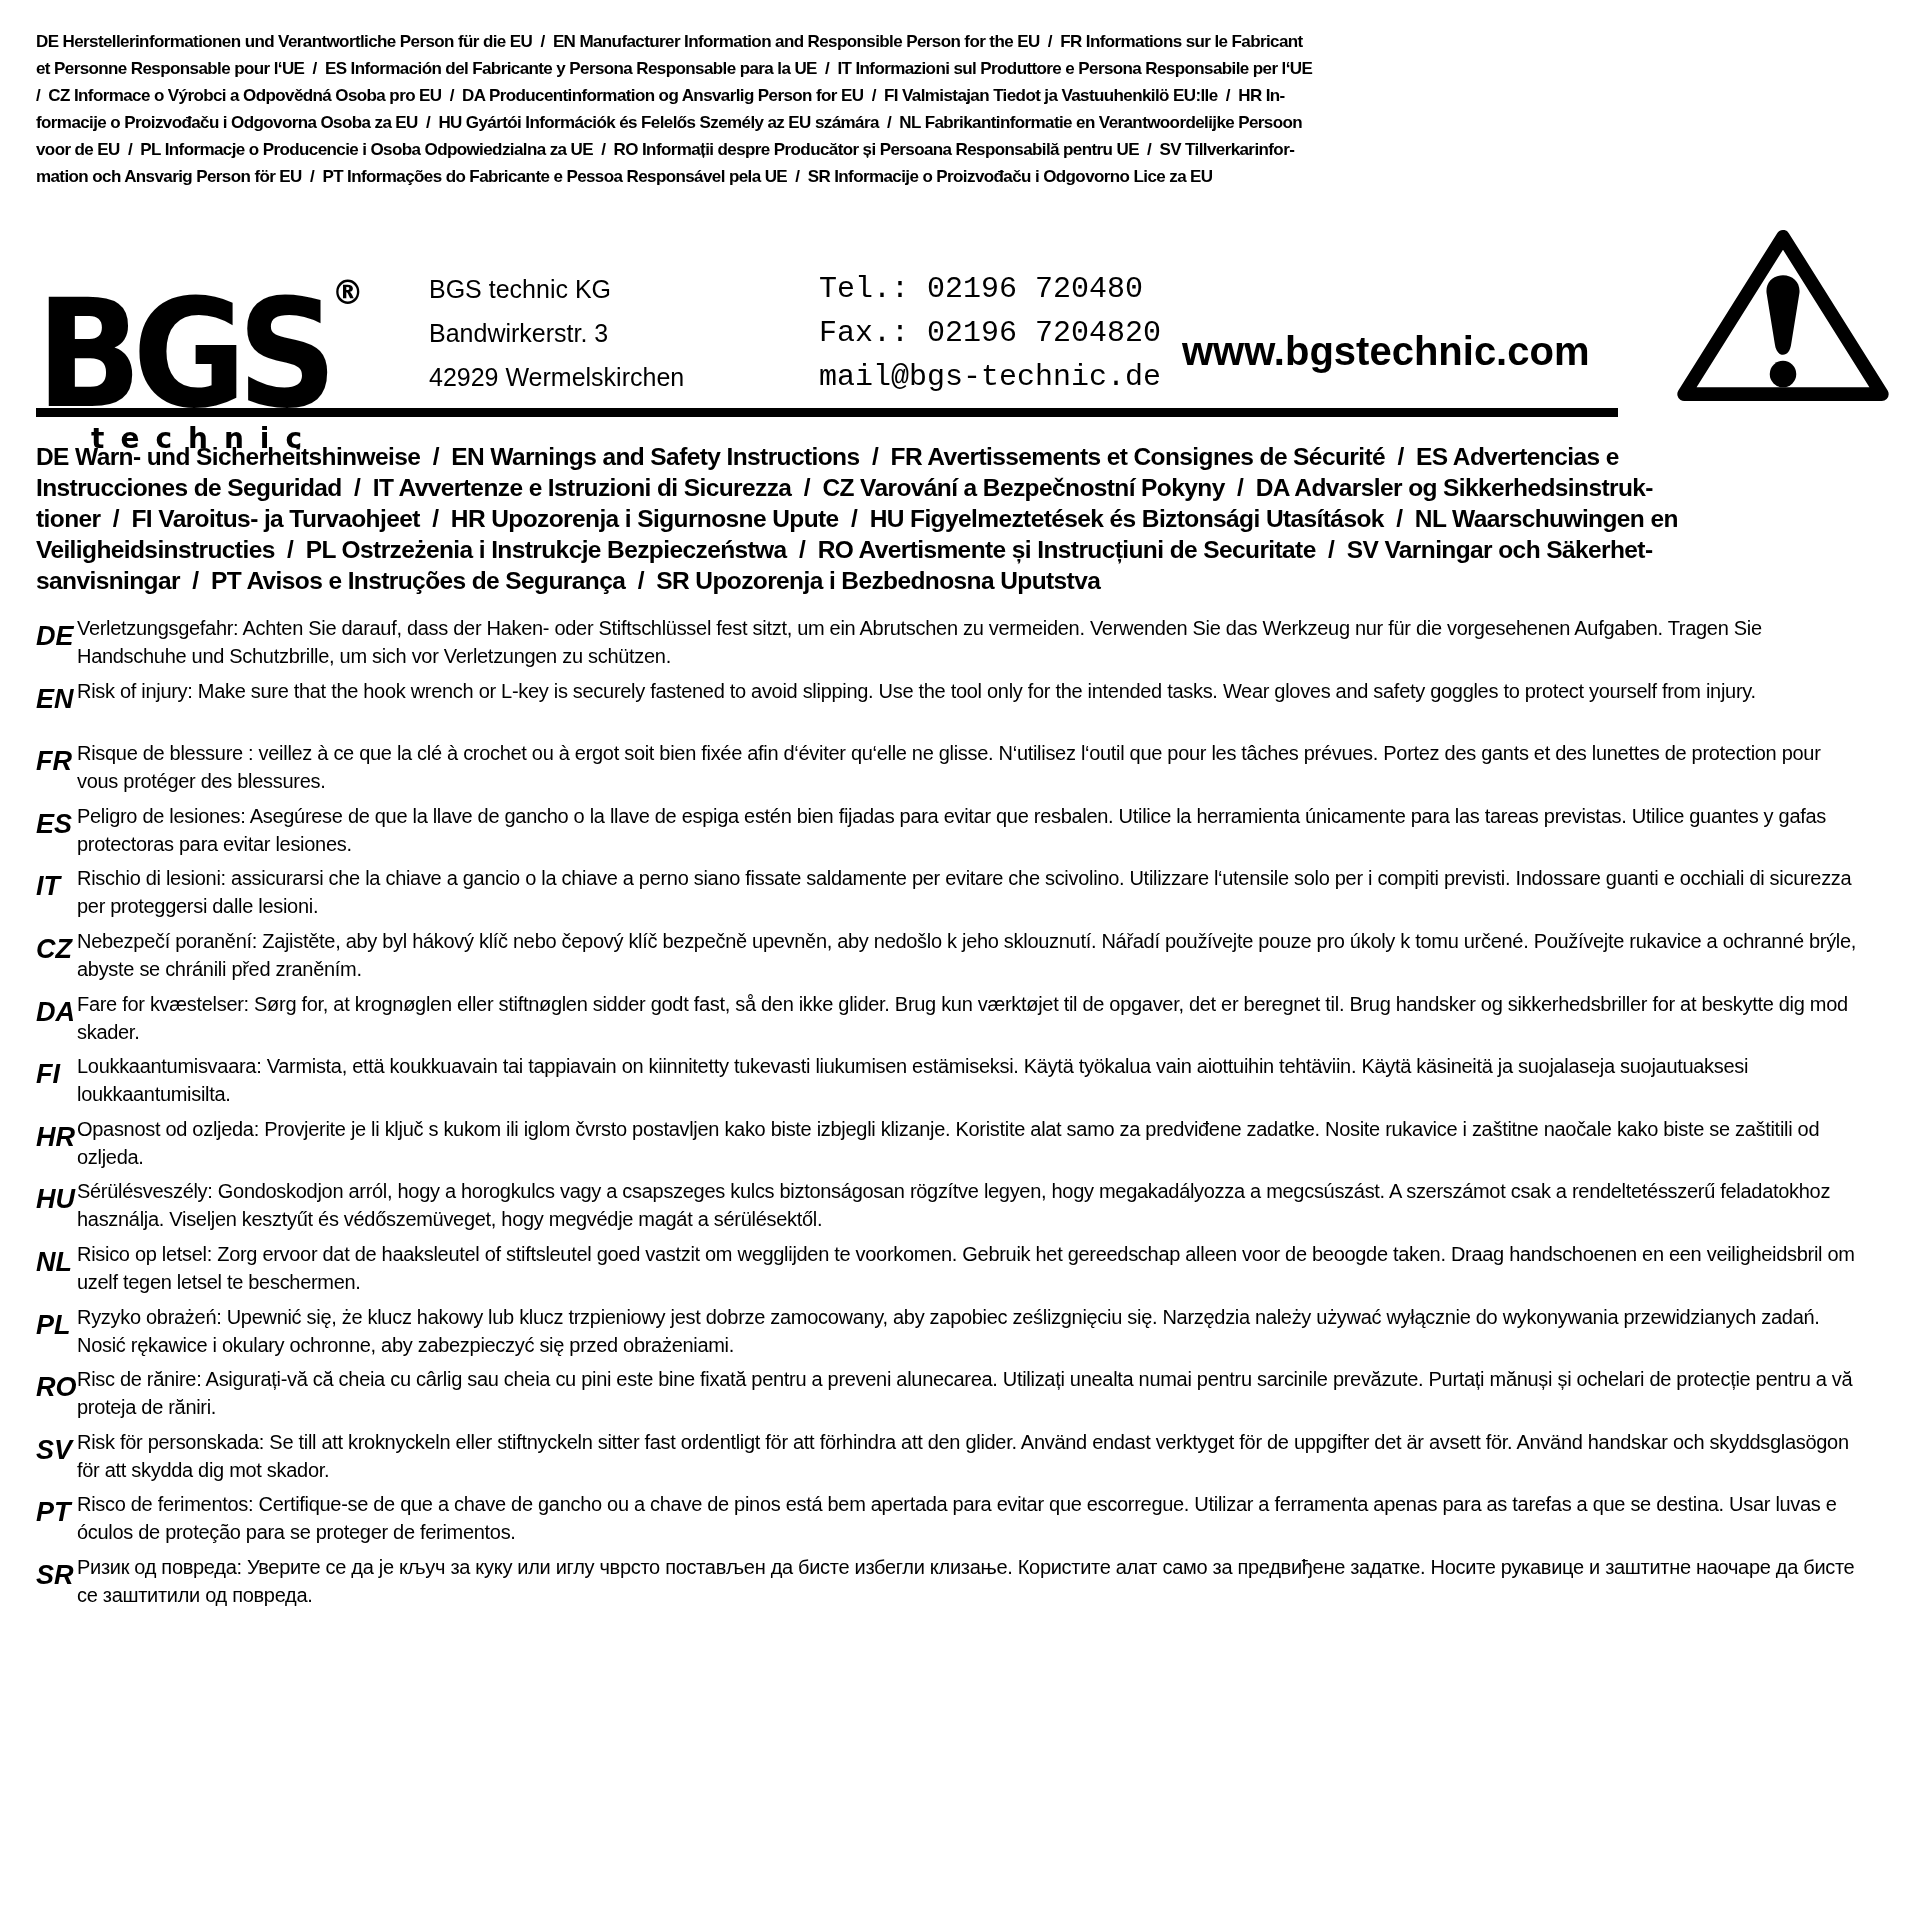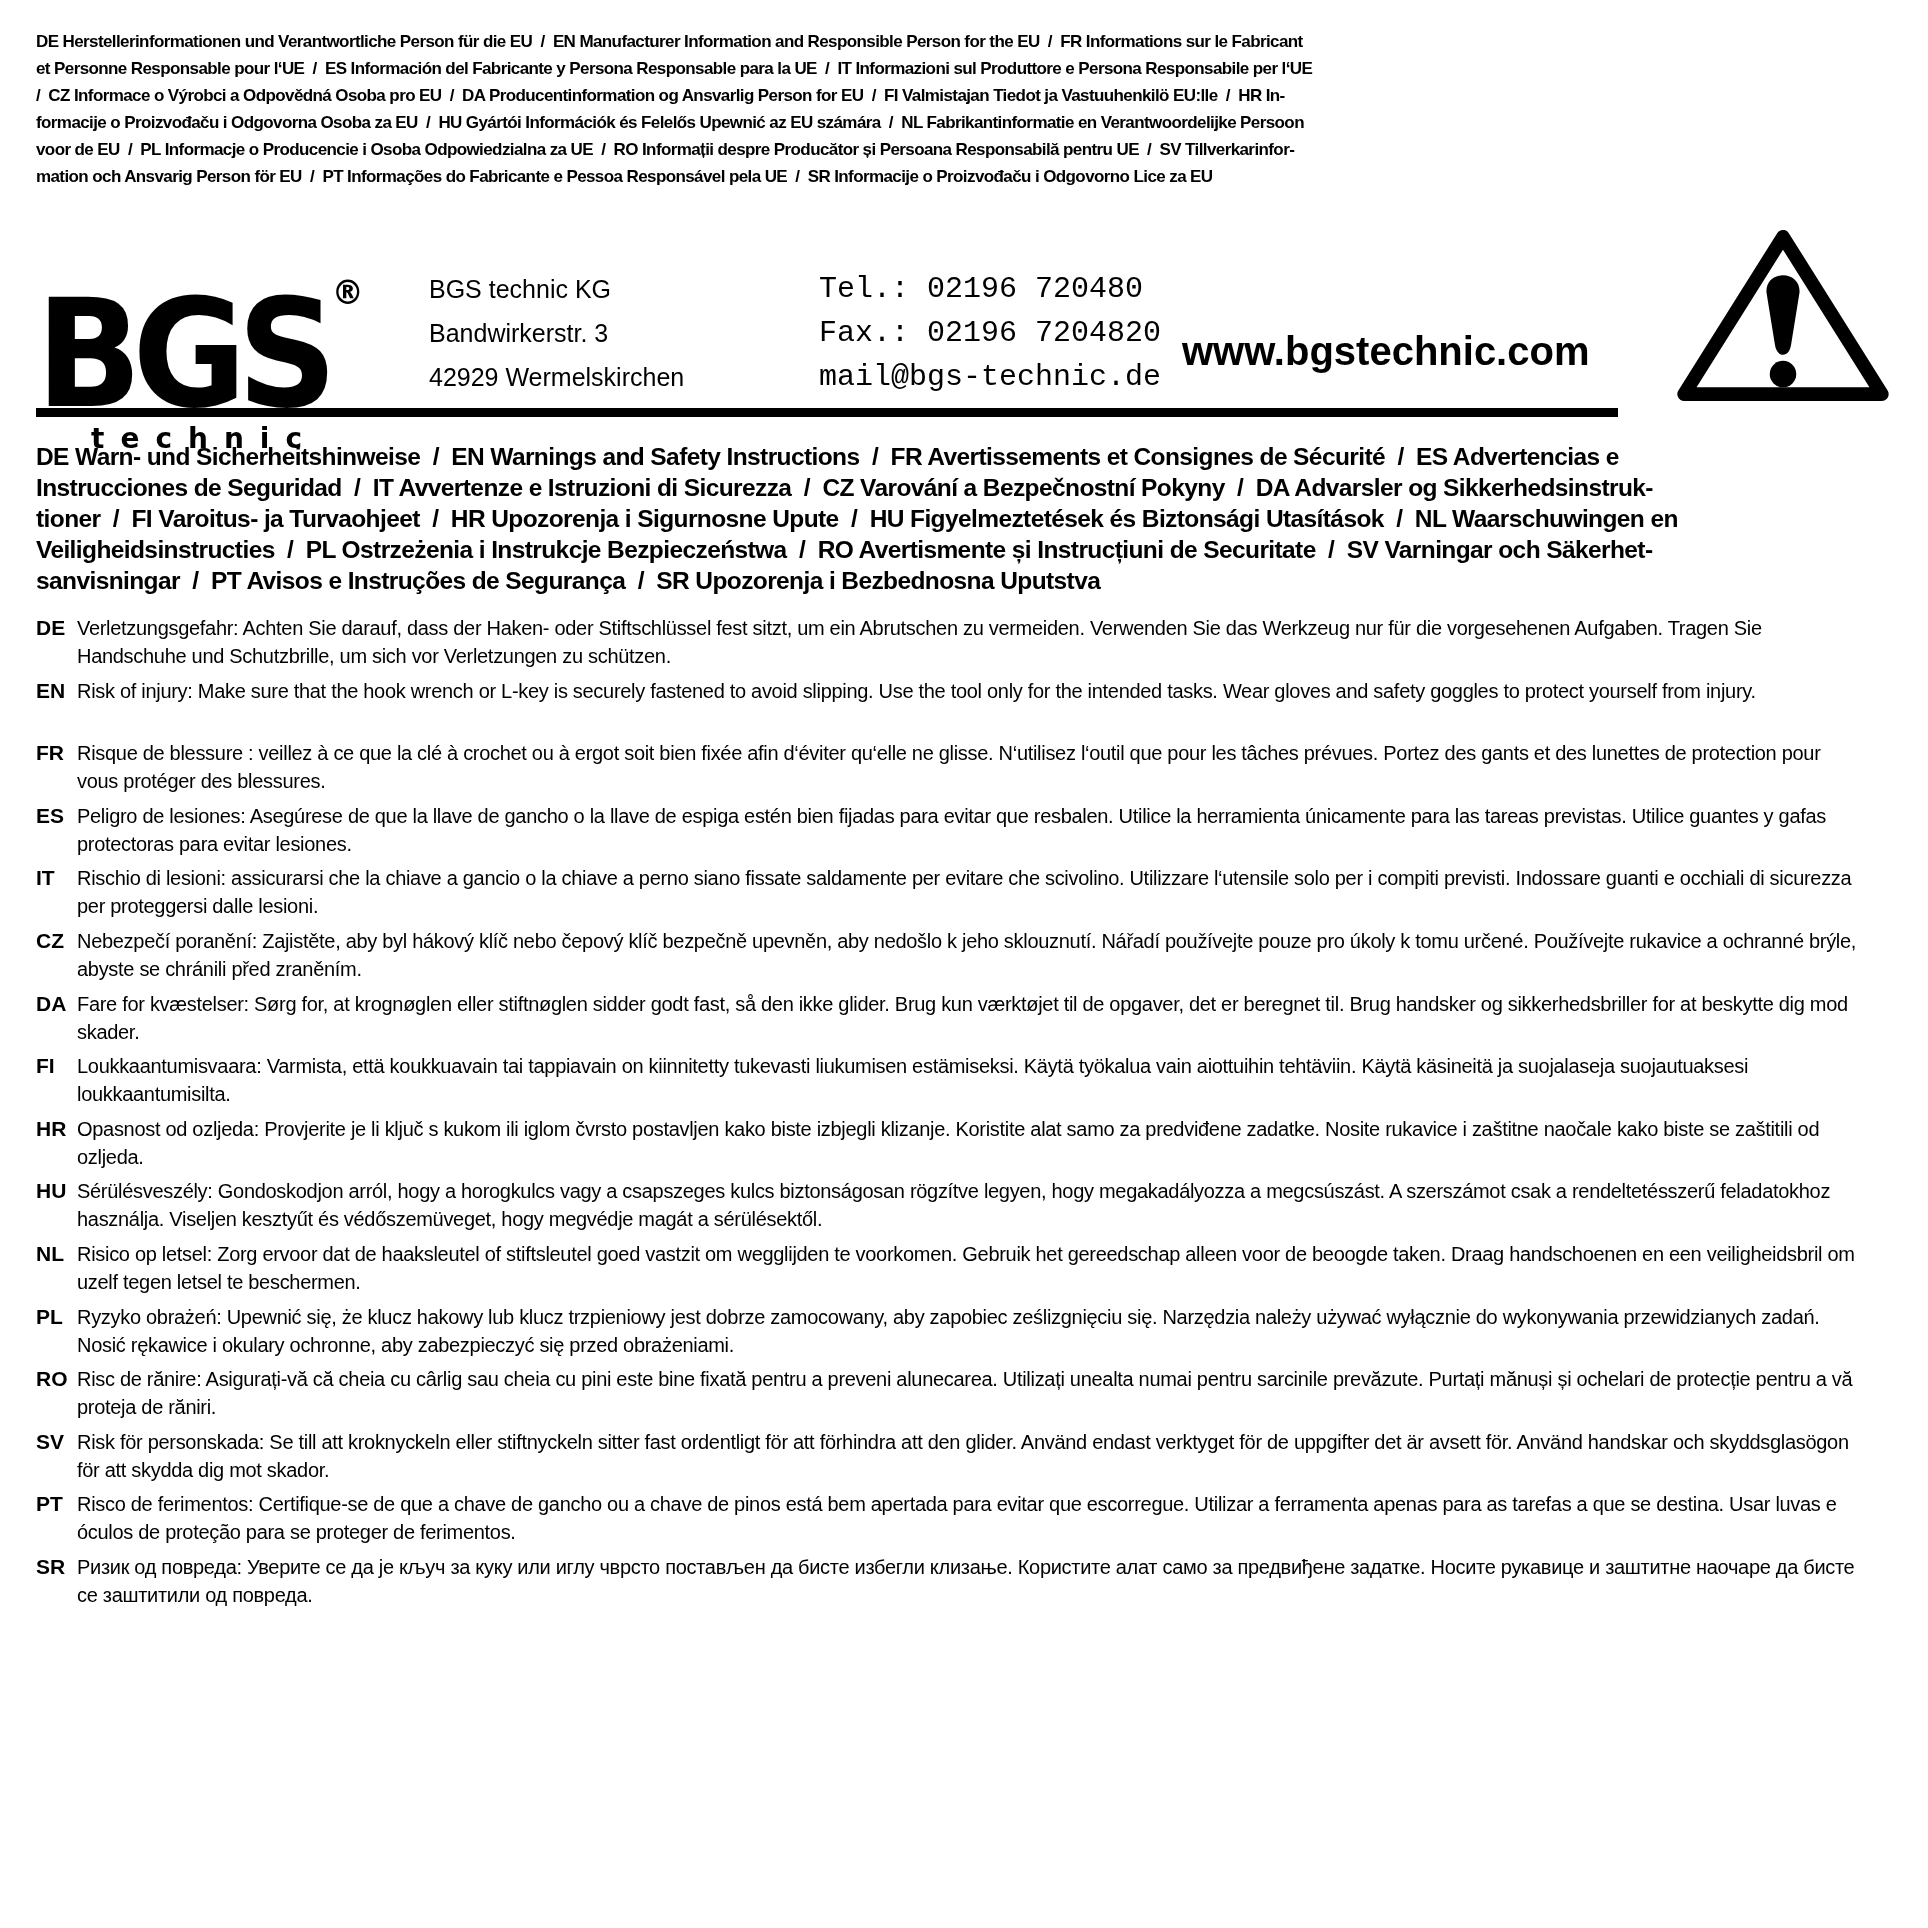--- a/index.html
+++ b/index.html
@@ -67,33 +67,33 @@
     font-weight: bold;
     font-size: 24.5px;
     letter-spacing: -0.6px;
     line-height: 31px;
     white-space: pre;
   }
 
   
   .warnings { position: absolute; left: 36px; top: 614px; width: 1827px; }
   .wrow { position: relative; padding-left: 41px; margin-bottom: 6.6px; min-height: 56px; }
-  .wcode { position: absolute; left: 0; top: 0; font-weight: bold; font-size: 21px; line-height: 28px; }
+  .wcode { position: absolute; left: 0; top: 8px; font-weight: bold; font-size: 27px; line-height: 28px; font-style: italic; }
   .wtext { font-size: 20px; letter-spacing: -0.3px; line-height: 28px; }
 </style>
 </head>
 <body>
 
 <div class="page">
 
   <div class="h1block">
       <div class="h1line">DE Herstellerinformationen und Verantwortliche Person für die EU  /  EN Manufacturer Information and Responsible Person for the EU  /  FR Informations sur le Fabricant</div>
       <div class="h1line">et Personne Responsable pour l‘UE  /  ES Información del Fabricante y Persona Responsable para la UE  /  IT Informazioni sul Produttore e Persona Responsabile per l‘UE</div>
       <div class="h1line">/  CZ Informace o Výrobci a Odpovědná Osoba pro EU  /  DA Producentinformation og Ansvarlig Person for EU  /  FI Valmistajan Tiedot ja Vastuuhenkilö EU:lle  /  HR In-</div>
-      <div class="h1line">formacije o Proizvođaču i Odgovorna Osoba za EU  /  HU Gyártói Információk és Felelős Upewnić az EU számára  /  NL Fabrikantinformatie en Verantwoordelijke Persoon</div>
+      <div class="h1line">formacije o Proizvođaču i Odgovorna Osoba za EU  /  HU Gyártói Információk és Felelős Személy az EU számára  /  NL Fabrikantinformatie en Verantwoordelijke Persoon</div>
       <div class="h1line">voor de EU  /  PL Informacje o Producencie i Osoba Odpowiedzialna za UE  /  RO Informații despre Producător și Persoana Responsabilă pentru UE  /  SV Tillverkarinfor-</div>
       <div class="h1line">mation och Ansvarig Person för EU  /  PT Informações do Fabricante e Pessoa Responsável pela UE  /  SR Informacije o Proizvođaču i Odgovorno Lice za EU</div>
     </div>
 
   <div class="brandrow">
 
     <div class="logo">
       <div class="logo-main"><span>BGS</span><span class="reg">®</span></div>
       <div class="logo-sub">technic</div>
     </div>

